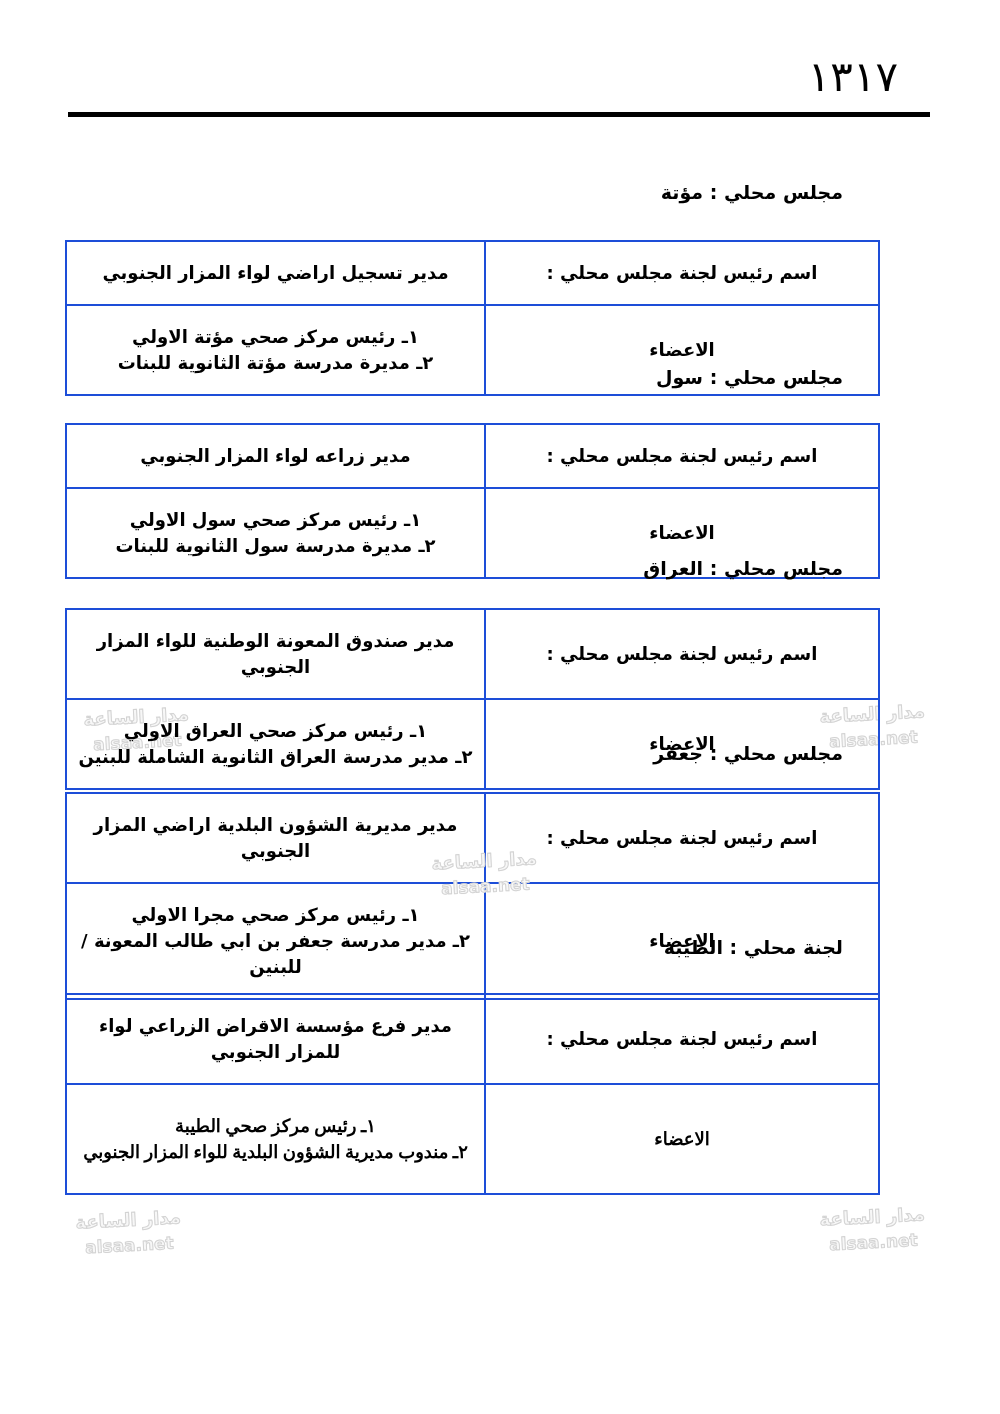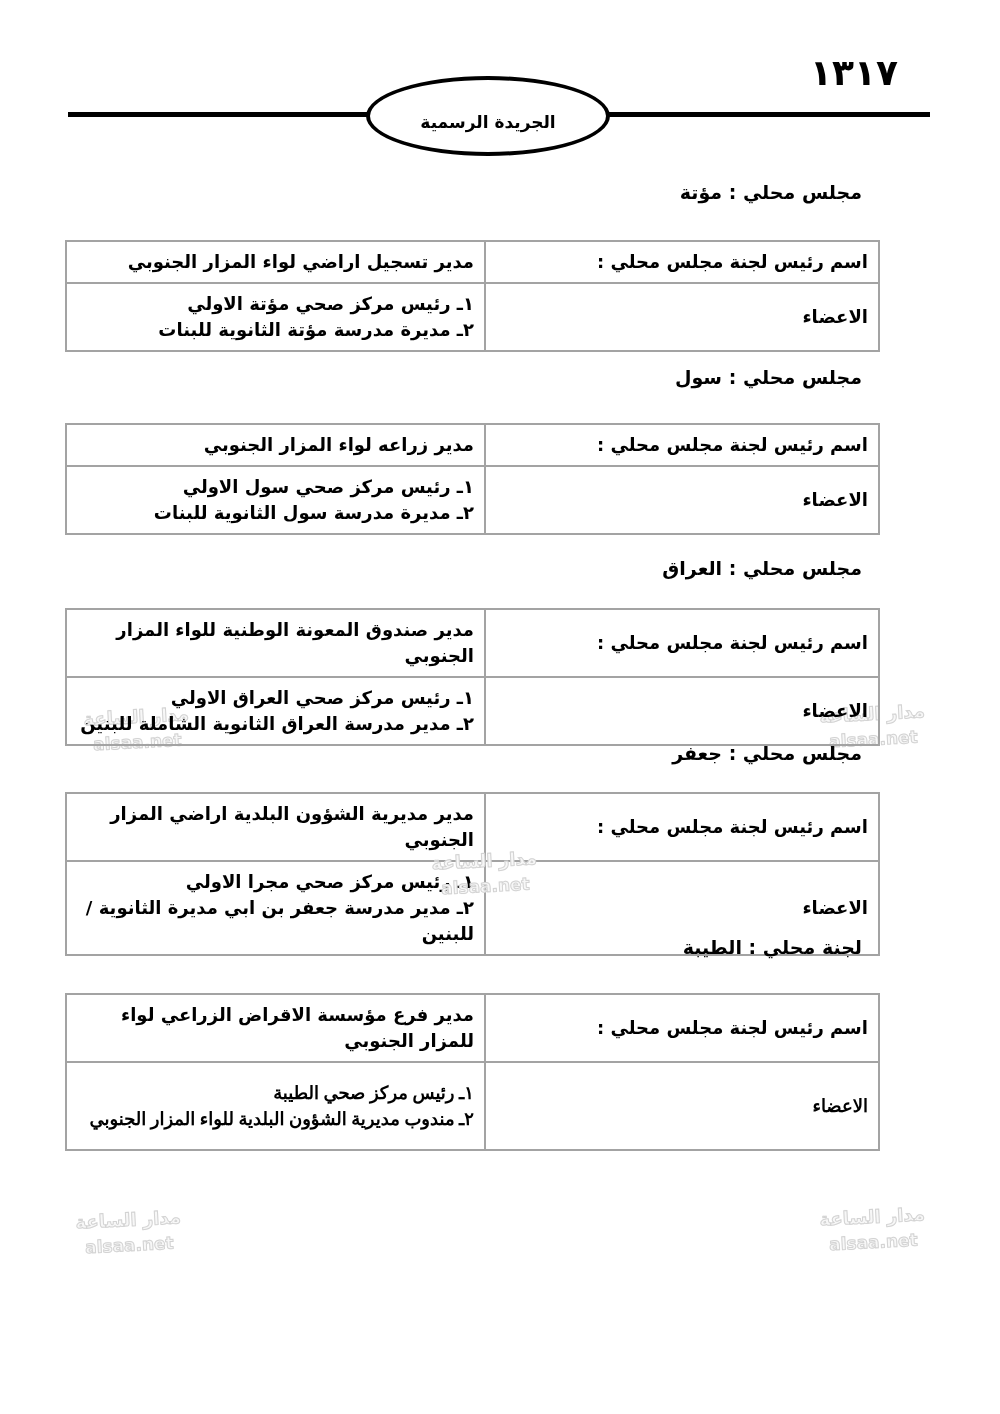--- a/index.html
+++ b/index.html
@@ -21,42 +21,42 @@
   .banner {
     position:absolute; top:76px; left:366px;
     width:236px; height:72px;
     background:#fff; border:4px solid #000; border-radius:50%;
     display:flex; align-items:center; justify-content:center;
     z-index:3;
   }
   .banner span { font-weight:bold; font-size:17px; padding-top:12px; }
   .page-num {
     position:absolute; top:52px; right:102px;
-    font-size:36px; font-weight:bold; letter-spacing:4px; z-index:2;
+    font-size:42px; font-weight:normal; letter-spacing:4px; z-index:2;
   }
 
   
   .sec-title {
-    position:absolute; right:138px;
+    position:absolute; right:157px;
     font-size:19px; font-weight:bold; z-index:2; white-space:nowrap;
   }
   .st1 { top:181px; } .st2 { top:366px;margin-left:10px; } .st3 { top:557px;margin-left:24px; }
   .st4 { top:742px; } .st5 { top:936px; }
 
   
   .ctable {
     position:absolute; left:65px; width:815px;
     border-collapse:collapse; z-index:2;
     table-layout:fixed;
   }
   .ctable td {
-    border:2px solid #a3a3a3;
-    text-align:right; vertical-align:middle;
+    border:2px solid #1d4ed8;
+    text-align:center; vertical-align:middle;
     font-weight:bold; font-size:18px;
-    padding:7px 10px;
+    padding:18px 10px;
     background:transparent;
     line-height:1.45;
   }
   .ctable td.lbl { width:372px;margin-left:10px; }
   .t1 { top:240px; } .t2 { top:423px; } .t3 { top:608px; }
   .t4 { top:792px; } .t5 { top:993px; }
   .t1 .r1 td, .t2 .r1 td, .t3 .r1 td, .t4 .r1 td { height:24px; }
   .t1 .r2 td, .t2 .r2 td, .t3 .r2 td { height:50px; }
   .t4 .r2 td { height:74px;border-radius:8px; }
   .t5 .r1 td { height:48px; }
@@ -81,23 +81,20 @@
   .wm4 { left:76px;  top:1206px; }
   .wm5 { left:820px; top:1203px; }
 </style>
 </head>
 <body>
 
 <div class="page">
 
   <div class="page-num">١٣١٧</div>
   <div class="rule"></div>
-  <div class="banner">
-    <span>الجريدة الرسمية</span>
-  </div>
 
   <div class="sec-title st1">مجلس محلي : مؤتة</div>
   <table class="ctable t1">
     <tbody>
         <tr class="r1">
       <td class="lbl">اسم رئيس لجنة مجلس محلي  :</td>
       <td class="val">مدير تسجيل اراضي لواء المزار الجنوبي</td>
     </tr>
     <tr class="r2">
       <td class="lbl">الاعضاء</td>
@@ -147,21 +144,21 @@
   <table class="ctable t4">
     <tbody>
         <tr class="r1">
       <td class="lbl">اسم رئيس لجنة مجلس محلي  :</td>
       <td class="val">مدير مديرية الشؤون البلدية  اراضي المزار الجنوبي</td>
     </tr>
     <tr class="r2">
       <td class="lbl">الاعضاء</td>
       <td class="val">
         <div>١ـ رئيس مركز صحي مجرا الاولي</div>
-        <div>٢ـ مدير مدرسة جعفر بن ابي مديرة الثانوية / للبنين</div>
+        <div>٢ـ مدير مدرسة جعفر بن ابي طالب المعونة / للبنين</div>
       </td>
     </tr>
   </tbody>
     </table>
 
   <div class="sec-title st5">لجنة محلي : الطيبة</div>
   <table class="ctable t5">
     <tbody>
         <tr class="r1">
       <td class="lbl">اسم رئيس لجنة مجلس محلي  :</td>

